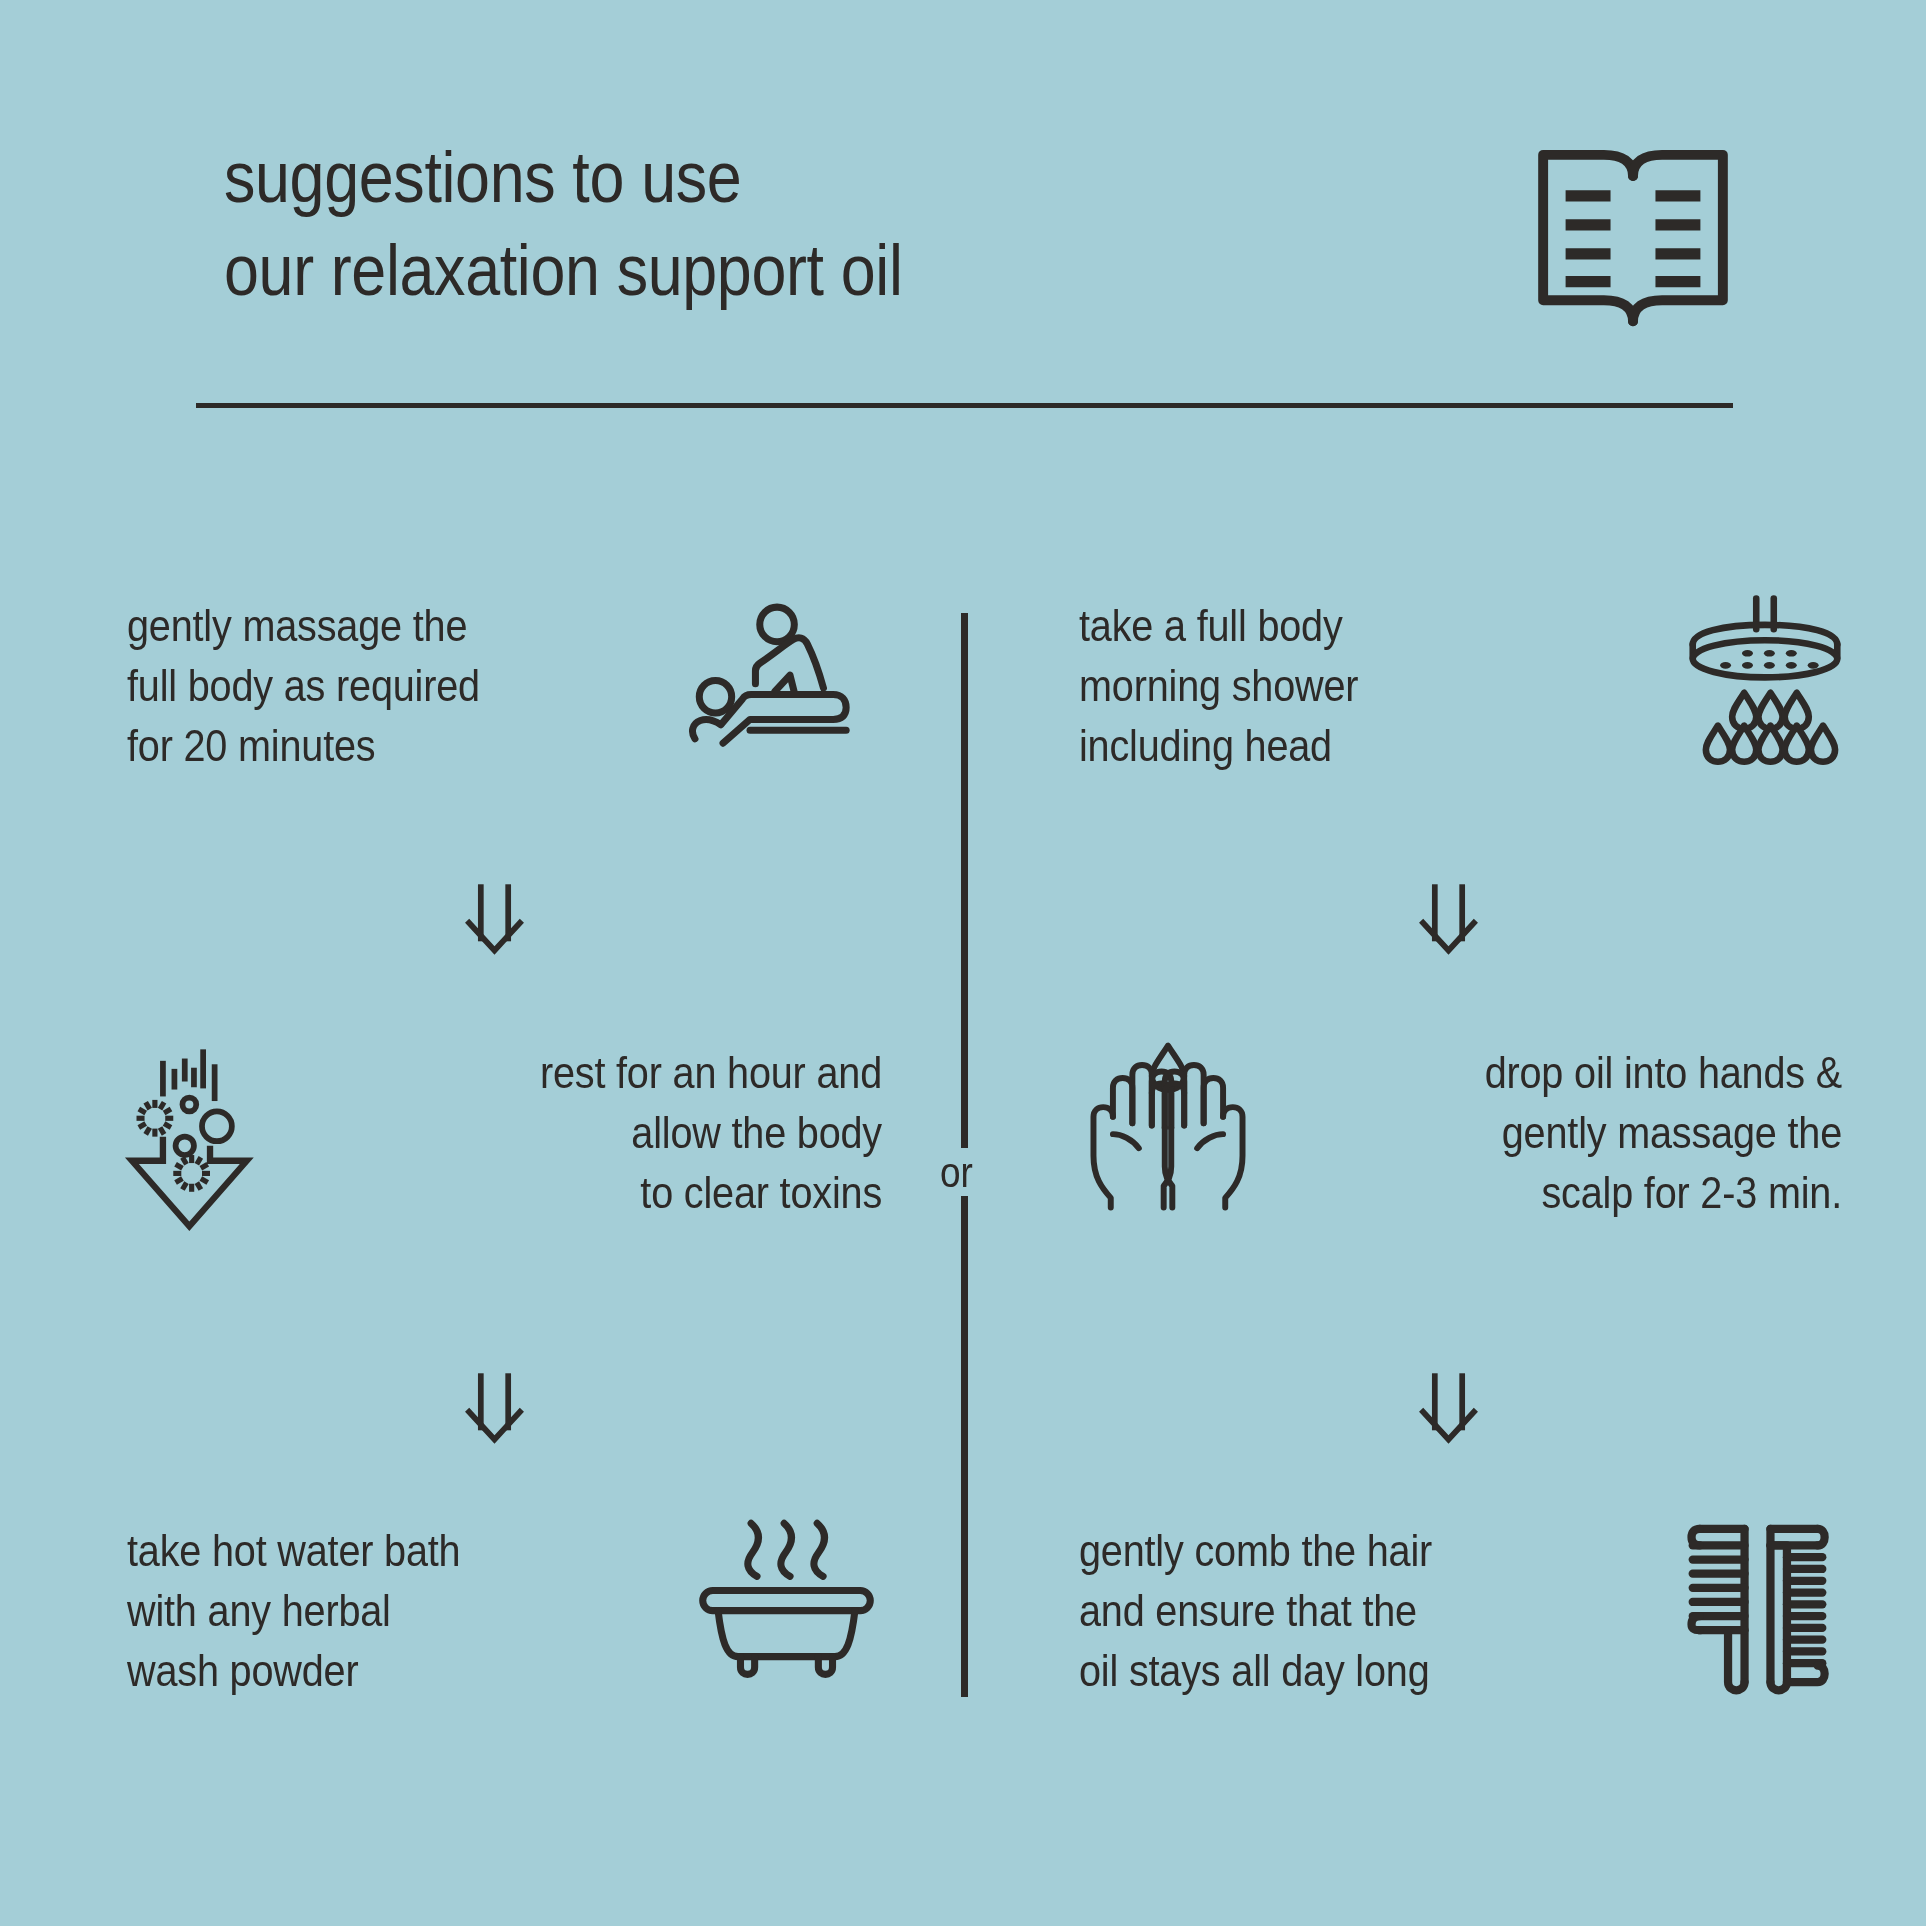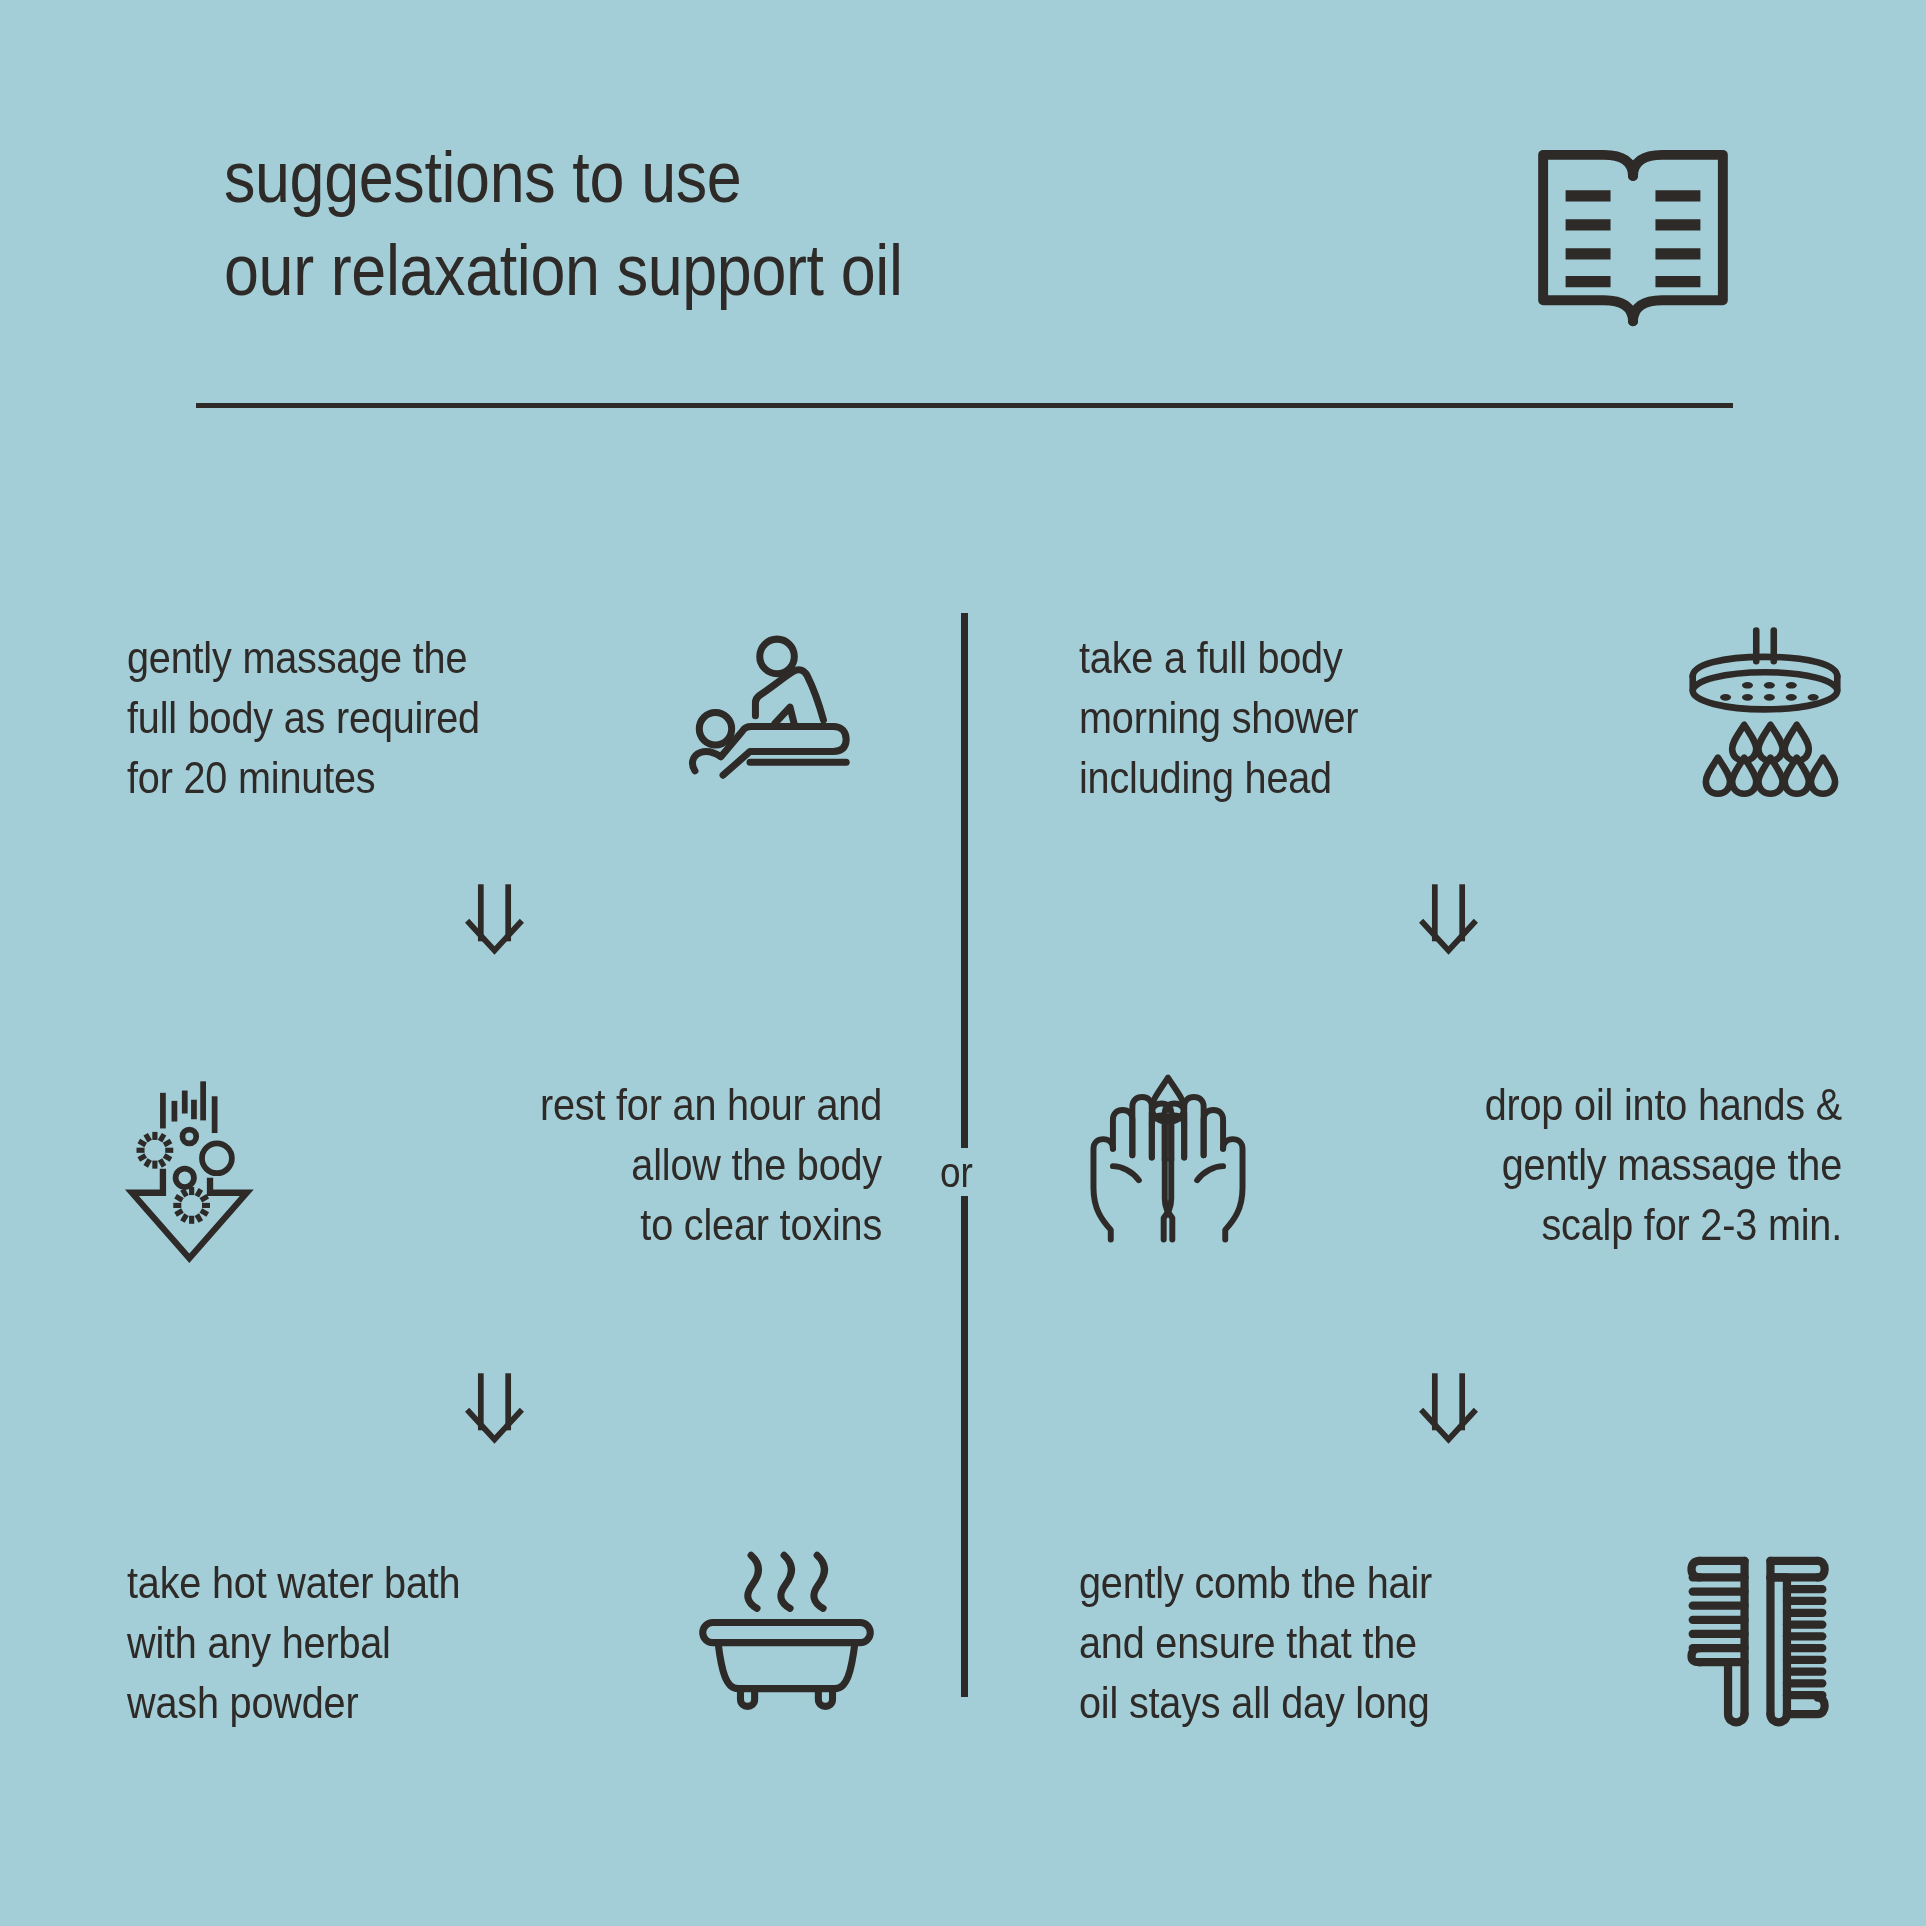--- a/index.html
+++ b/index.html
@@ -90,21 +90,21 @@
     text-align: left;
     transform: scaleX(0.88);
     transform-origin: left center;
     color: #2d2a28;
   }
 
   
   .grid {
     position: absolute;
     left: 0;
-    top: 624px;
+    top: 592px;
     width: 1926px;
     height: 1156px;
   }
 
   .cell {
     position: absolute;
     width: 809px;
     height: 231px;
     display: flex;
     align-items: flex-start;

